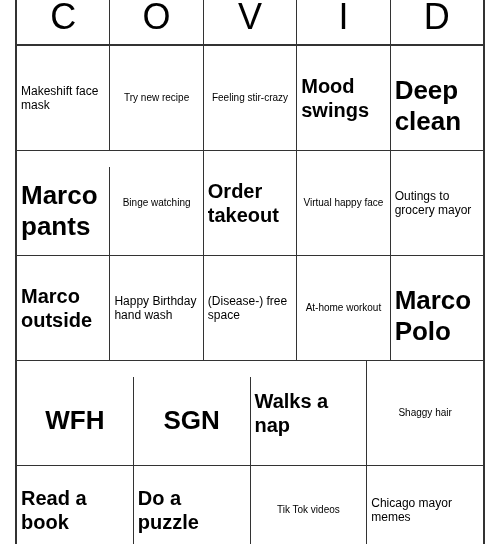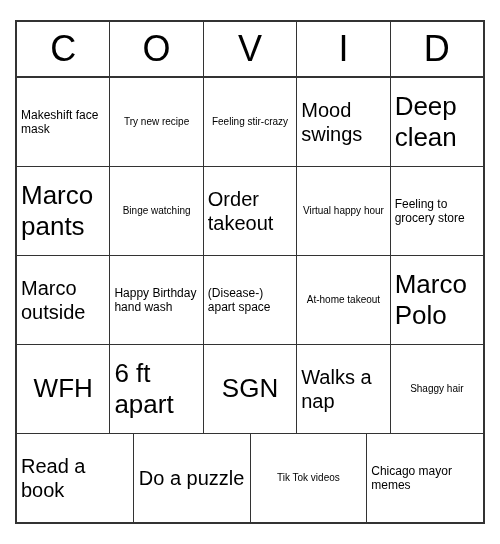--- a/index.html
+++ b/index.html
@@ -58,25 +58,26 @@
       border-right: none;
     }
     .cell-small {
       font-size: 12px;
     }
     .cell-medium {
       font-size: 10px;
     }
     .cell-large {
       font-size: 20px;
-      font-weight: normal;
+      font-weight: bold;
     }
     .cell-xlarge {
       font-size: 26px;
-      font-weight: normal;
+      font-weight: bold;
+      margin-top: 16px;
     }
   </style>
 </head>
 <body>
 
 <div class="bingo-card">
   <div class="header-row">
   <div class="header-cell">C</div>
       <div class="header-cell">O</div>
       <div class="header-cell">V</div>
@@ -88,33 +89,32 @@
         <div class="cell cell-small">Makeshift face mask</div>
         <div class="cell cell-medium">Try new recipe</div>
         <div class="cell cell-medium">Feeling stir-crazy</div>
         <div class="cell cell-large">Mood swings</div>
         <div class="cell cell-xlarge">Deep clean</div>
       </div>
       <div class="grid-row">
         <div class="cell cell-xlarge">Marco pants</div>
         <div class="cell cell-medium">Binge watching</div>
         <div class="cell cell-large">Order takeout</div>
-        <div class="cell cell-medium">Virtual happy hour</div>
-        <div class="cell cell-small">Feeling to grocery store</div>
+        <div class="cell cell-medium">Virtual happy face</div>
+        <div class="cell cell-small">Outings to grocery mayor</div>
       </div>
       <div class="grid-row">
         <div class="cell cell-large">Marco outside</div>
         <div class="cell cell-small">Happy Birthday hand wash</div>
-        <div class="cell cell-small">(Disease-) apart space</div>
-        <div class="cell cell-medium">At-home takeout</div>
+        <div class="cell cell-small">(Disease-) free space</div>
+        <div class="cell cell-medium">At-home workout</div>
         <div class="cell cell-xlarge">Marco Polo</div>
       </div>
       <div class="grid-row">
         <div class="cell cell-xlarge">WFH</div>
-        <div class="cell cell-xlarge">6 ft apart</div>
         <div class="cell cell-xlarge">SGN</div>
         <div class="cell cell-large">Walks a nap</div>
         <div class="cell cell-medium">Shaggy hair</div>
       </div>
       <div class="grid-row">
         <div class="cell cell-large">Read a book</div>
         <div class="cell cell-large">Do a puzzle</div>
         <div class="cell cell-medium">Tik Tok videos</div>
         <div class="cell cell-small">Chicago mayor memes</div>
       </div>

